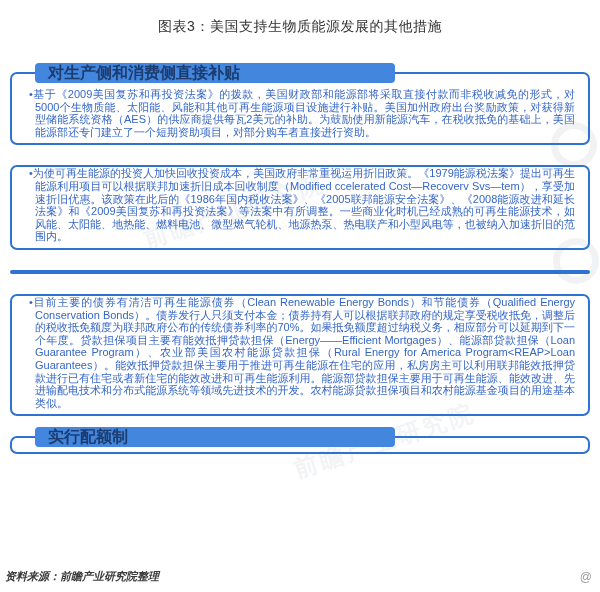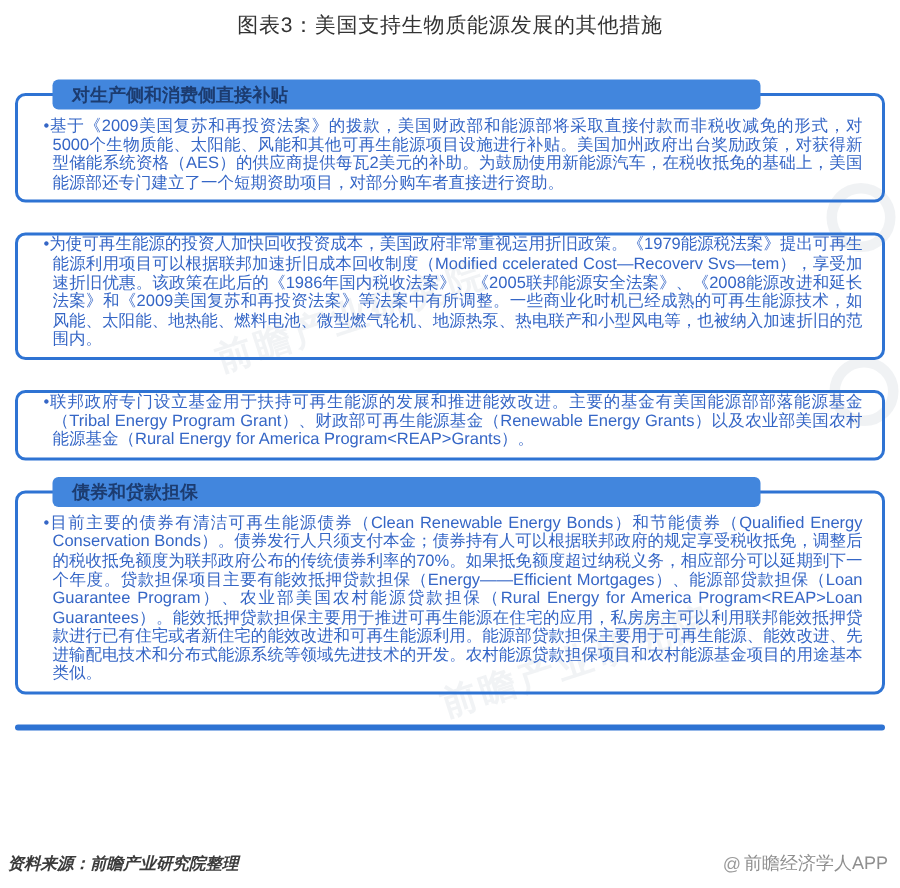--- a/index.html
+++ b/index.html
@@ -1,30 +1,30 @@
 <!DOCTYPE html>
 <html><head>
 <meta charset="utf-8">
 <style>
   html,body{margin:0;padding:0;background:#fff;}
   .page{
     position:relative;width:600px;height:592px;background:#ffffff;overflow:hidden;
     font-family:"Liberation Sans","DejaVu Sans",sans-serif;
   }
   .title{
-    padding-top:8px;text-align:center;font-size:14px;color:#333333;letter-spacing:.5px;
+    padding-top:18px;text-align:center;font-size:14px;color:#333333;letter-spacing:.5px;
   }
   .sections{padding-top:36px;}
   .card{
     position:relative;margin:0 10px 20px;border:2px solid #2e73d3;border-radius:7px;
     background:transparent;
   }
   .legend{
-    position:relative;top:-11px;margin:0 0 -6px 23px;width:472px;height:20px;line-height:20px;
-    background:#4286dd;color:#1c3c70;font-size:12px;font-weight:bold;padding-left:13px;
+    position:relative;top:-11px;margin:0 0 -6px 23px;width:360px;height:20px;line-height:20px;
+    background:#4286dd;color:#1c3c70;font-size:16px;font-weight:bold;padding-left:13px;
     border-radius:4px;box-sizing:border-box;white-space:nowrap;overflow:hidden;
   }
   .body{
     margin:0;padding:0 13px 5px 23px;text-indent:-6px;
     font-size:11px;line-height:12.6px;color:#3566c6;text-align:justify;
   }
   .footer{
     position:absolute;left:5px;right:8px;bottom:8px;
     display:flex;justify-content:space-between;align-items:center;
   }
@@ -62,34 +62,32 @@
     <section class="card">
       <div class="legend">对生产侧和消费侧直接补贴</div>
       <p class="body">•基于《2009美国复苏和再投资法案》的拨款，美国财政部和能源部将采取直接付款而非税收减免的形式，对5000个生物质能、太阳能、风能和其他可再生能源项目设施进行补贴。美国加州政府出台奖励政策，对获得新型储能系统资格（AES）的供应商提供每瓦2美元的补助。为鼓励使用新能源汽车，在税收抵免的基础上，美国能源部还专门建立了一个短期资助项目，对部分购车者直接进行资助。</p>
     </section>
 
     <section class="card">
       <p class="body">•为使可再生能源的投资人加快回收投资成本，美国政府非常重视运用折旧政策。《1979能源税法案》提出可再生能源利用项目可以根据联邦加速折旧成本回收制度（Modified ccelerated Cost—Recoverv Svs—tem），享受加速折旧优惠。该政策在此后的《1986年国内税收法案》、《2005联邦能源安全法案》、《2008能源改进和延长法案》和《2009美国复苏和再投资法案》等法案中有所调整。一些商业化时机已经成熟的可再生能源技术，如风能、太阳能、地热能、燃料电池、微型燃气轮机、地源热泵、热电联产和小型风电等，也被纳入加速折旧的范围内。</p>
     </section>
 
     <section class="card">
-      <p class="body">•联邦政府专门设立基金用于扶持可再生能源的发展和推进能效改进。主要的基金有美国能源部部落能源基金（Tribal Energy Program Grant）、财政部可再生能源基金（Renewable Energy Grants）以及农业部美国农村能源基金（Rural Energy for America Program&lt;REAP&gt;Grants）。</p>
     </section>
 
     <section class="card">
-      <div class="legend">债券和贷款担保</div>
       <p class="body">•目前主要的债券有清洁可再生能源债券（Clean Renewable Energy Bonds）和节能债券（Qualified Energy Conservation Bonds）。债券发行人只须支付本金；债券持有人可以根据联邦政府的规定享受税收抵免，调整后的税收抵免额度为联邦政府公布的传统债券利率的70%。如果抵免额度超过纳税义务，相应部分可以延期到下一个年度。贷款担保项目主要有能效抵押贷款担保（Energy——Efficient Mortgages）、能源部贷款担保（Loan Guarantee Program）、农业部美国农村能源贷款担保（Rural Energy for America Program&lt;REAP&gt;Loan Guarantees）。能效抵押贷款担保主要用于推进可再生能源在住宅的应用，私房房主可以利用联邦能效抵押贷款进行已有住宅或者新住宅的能效改进和可再生能源利用。能源部贷款担保主要用于可再生能源、能效改进、先进输配电技术和分布式能源系统等领域先进技术的开发。农村能源贷款担保项目和农村能源基金项目的用途基本类似。</p>
     </section>
 
     <section class="card">
+      <div class="legend">实行配额制</div>
     </section>
 
   </div>
 
   <div class="footer">
     <div class="source">资料来源：前瞻产业研究院整理</div>
     <div class="brand">
       <span class="brand-at">@</span>
-      <span>前瞻经济学人APP</span>
     </div>
   </div>
 
 </div>
 
 </body></html>

